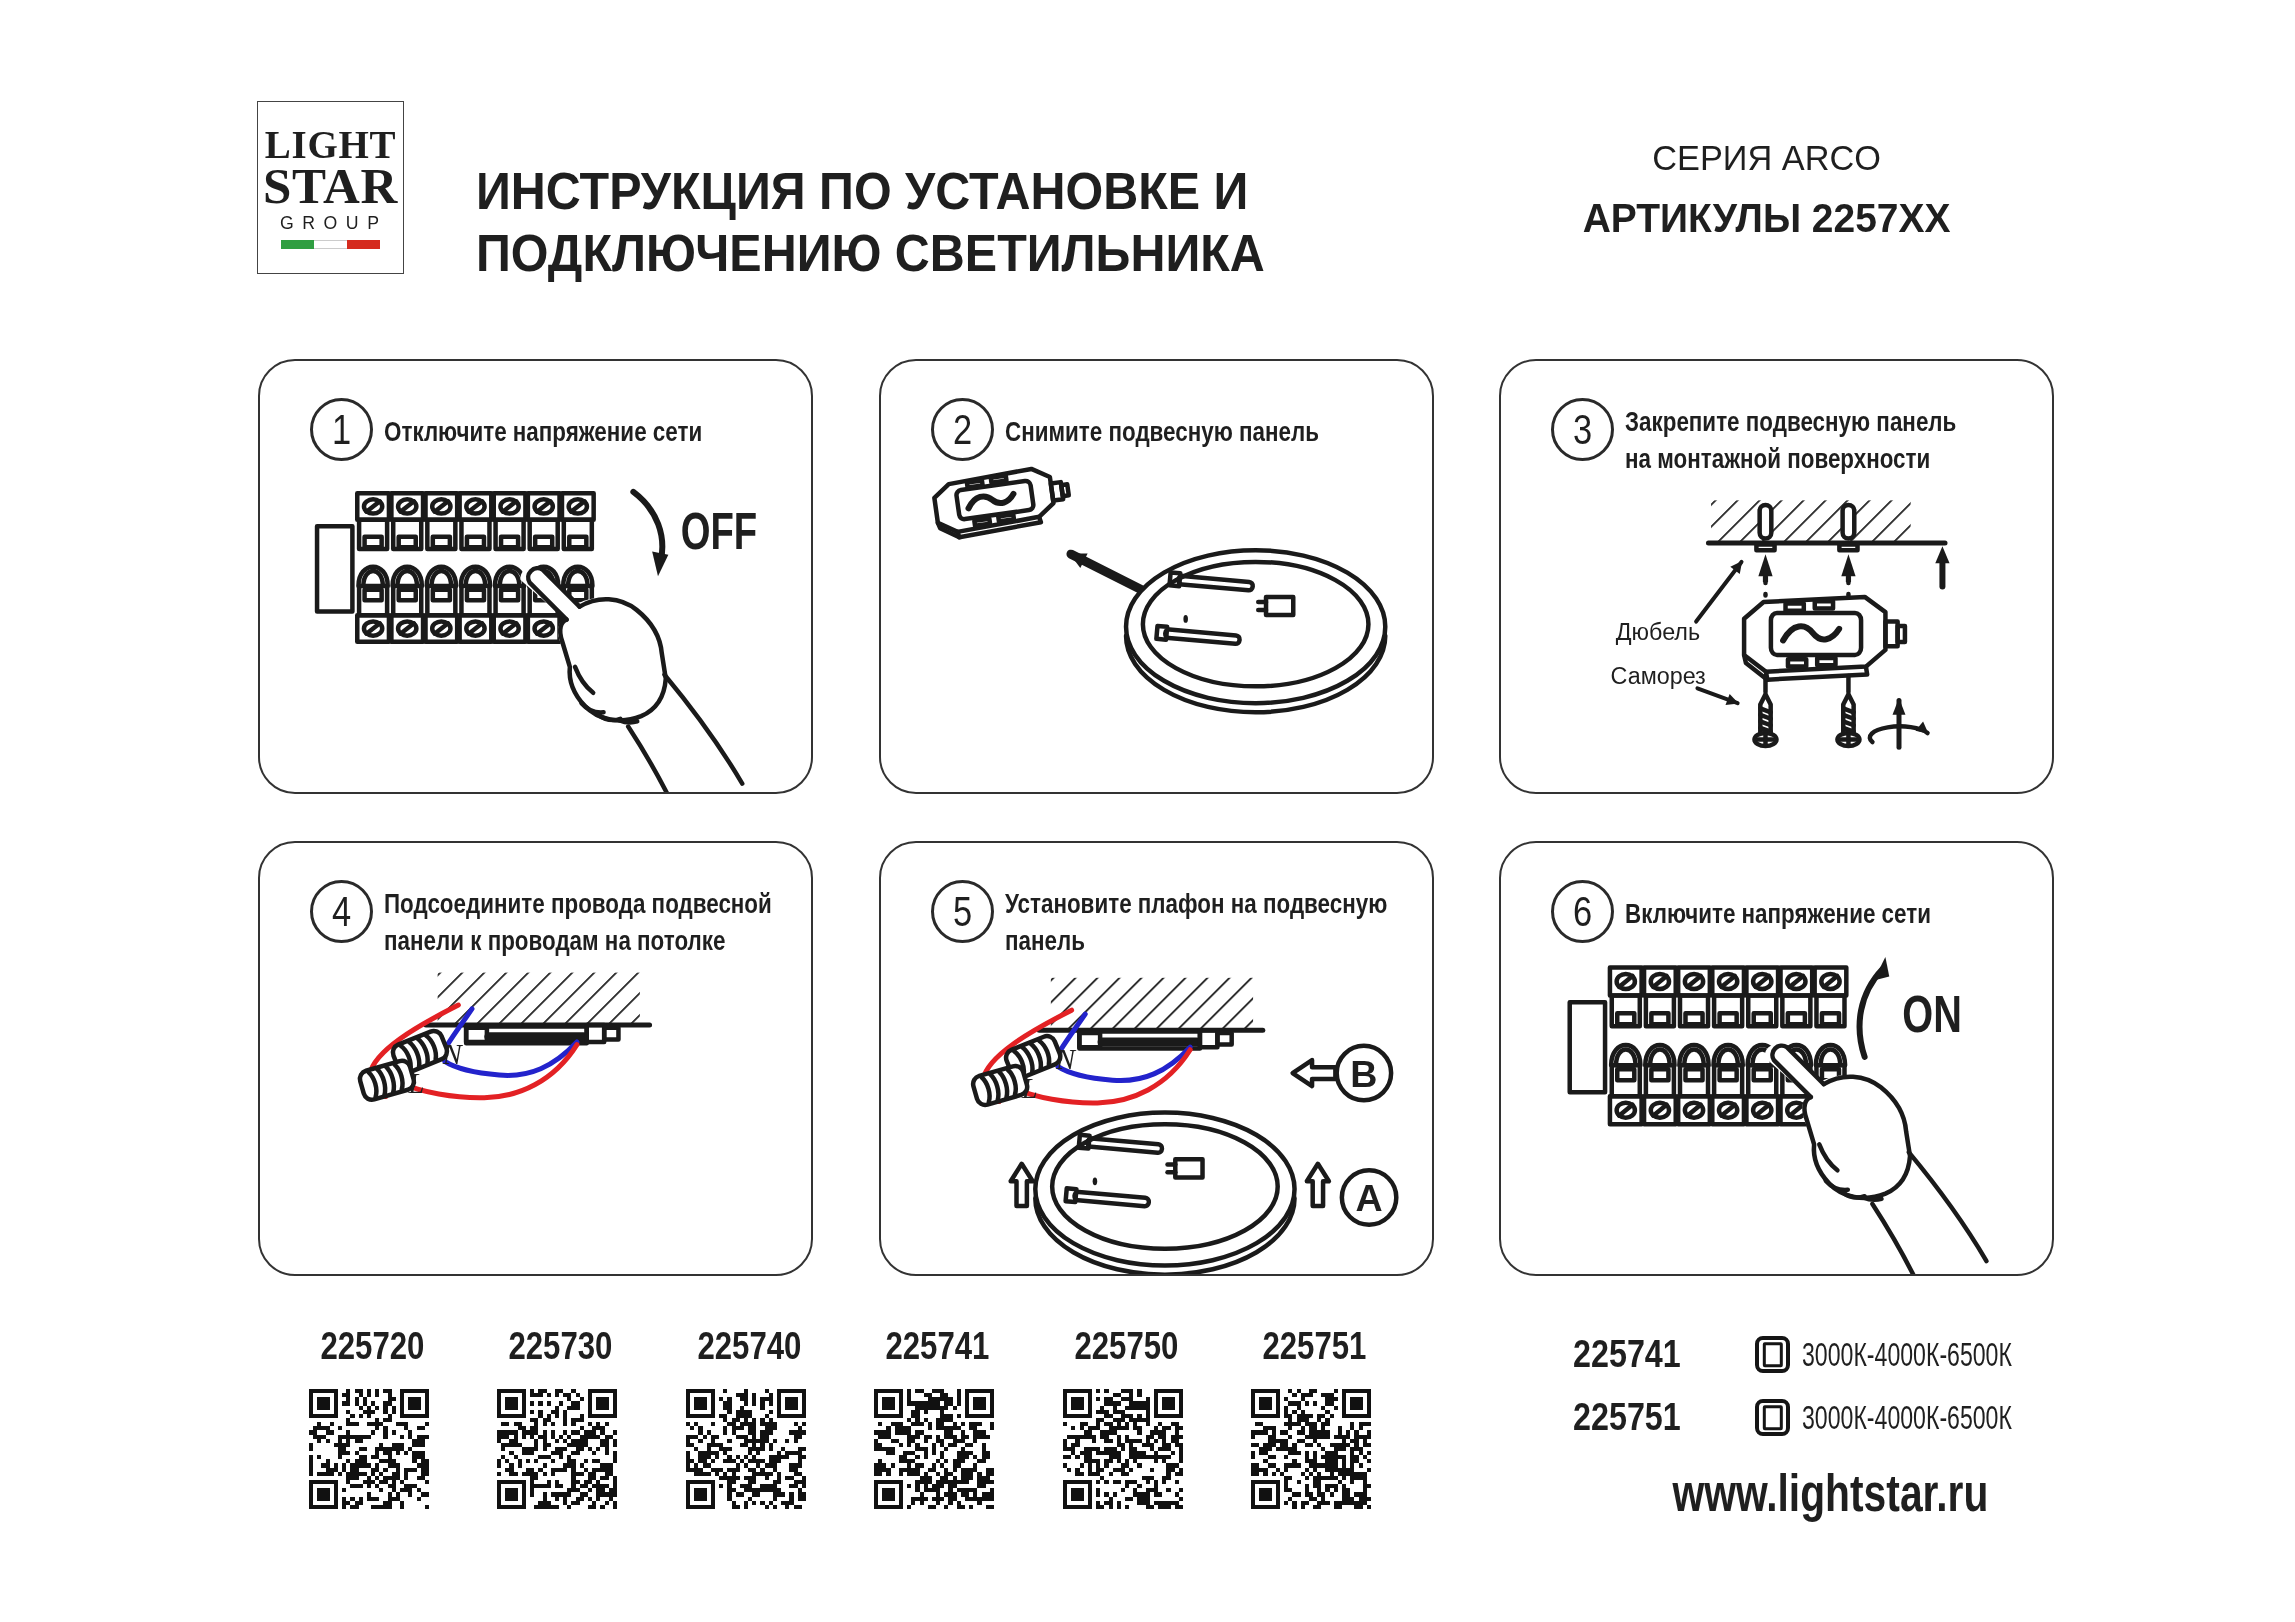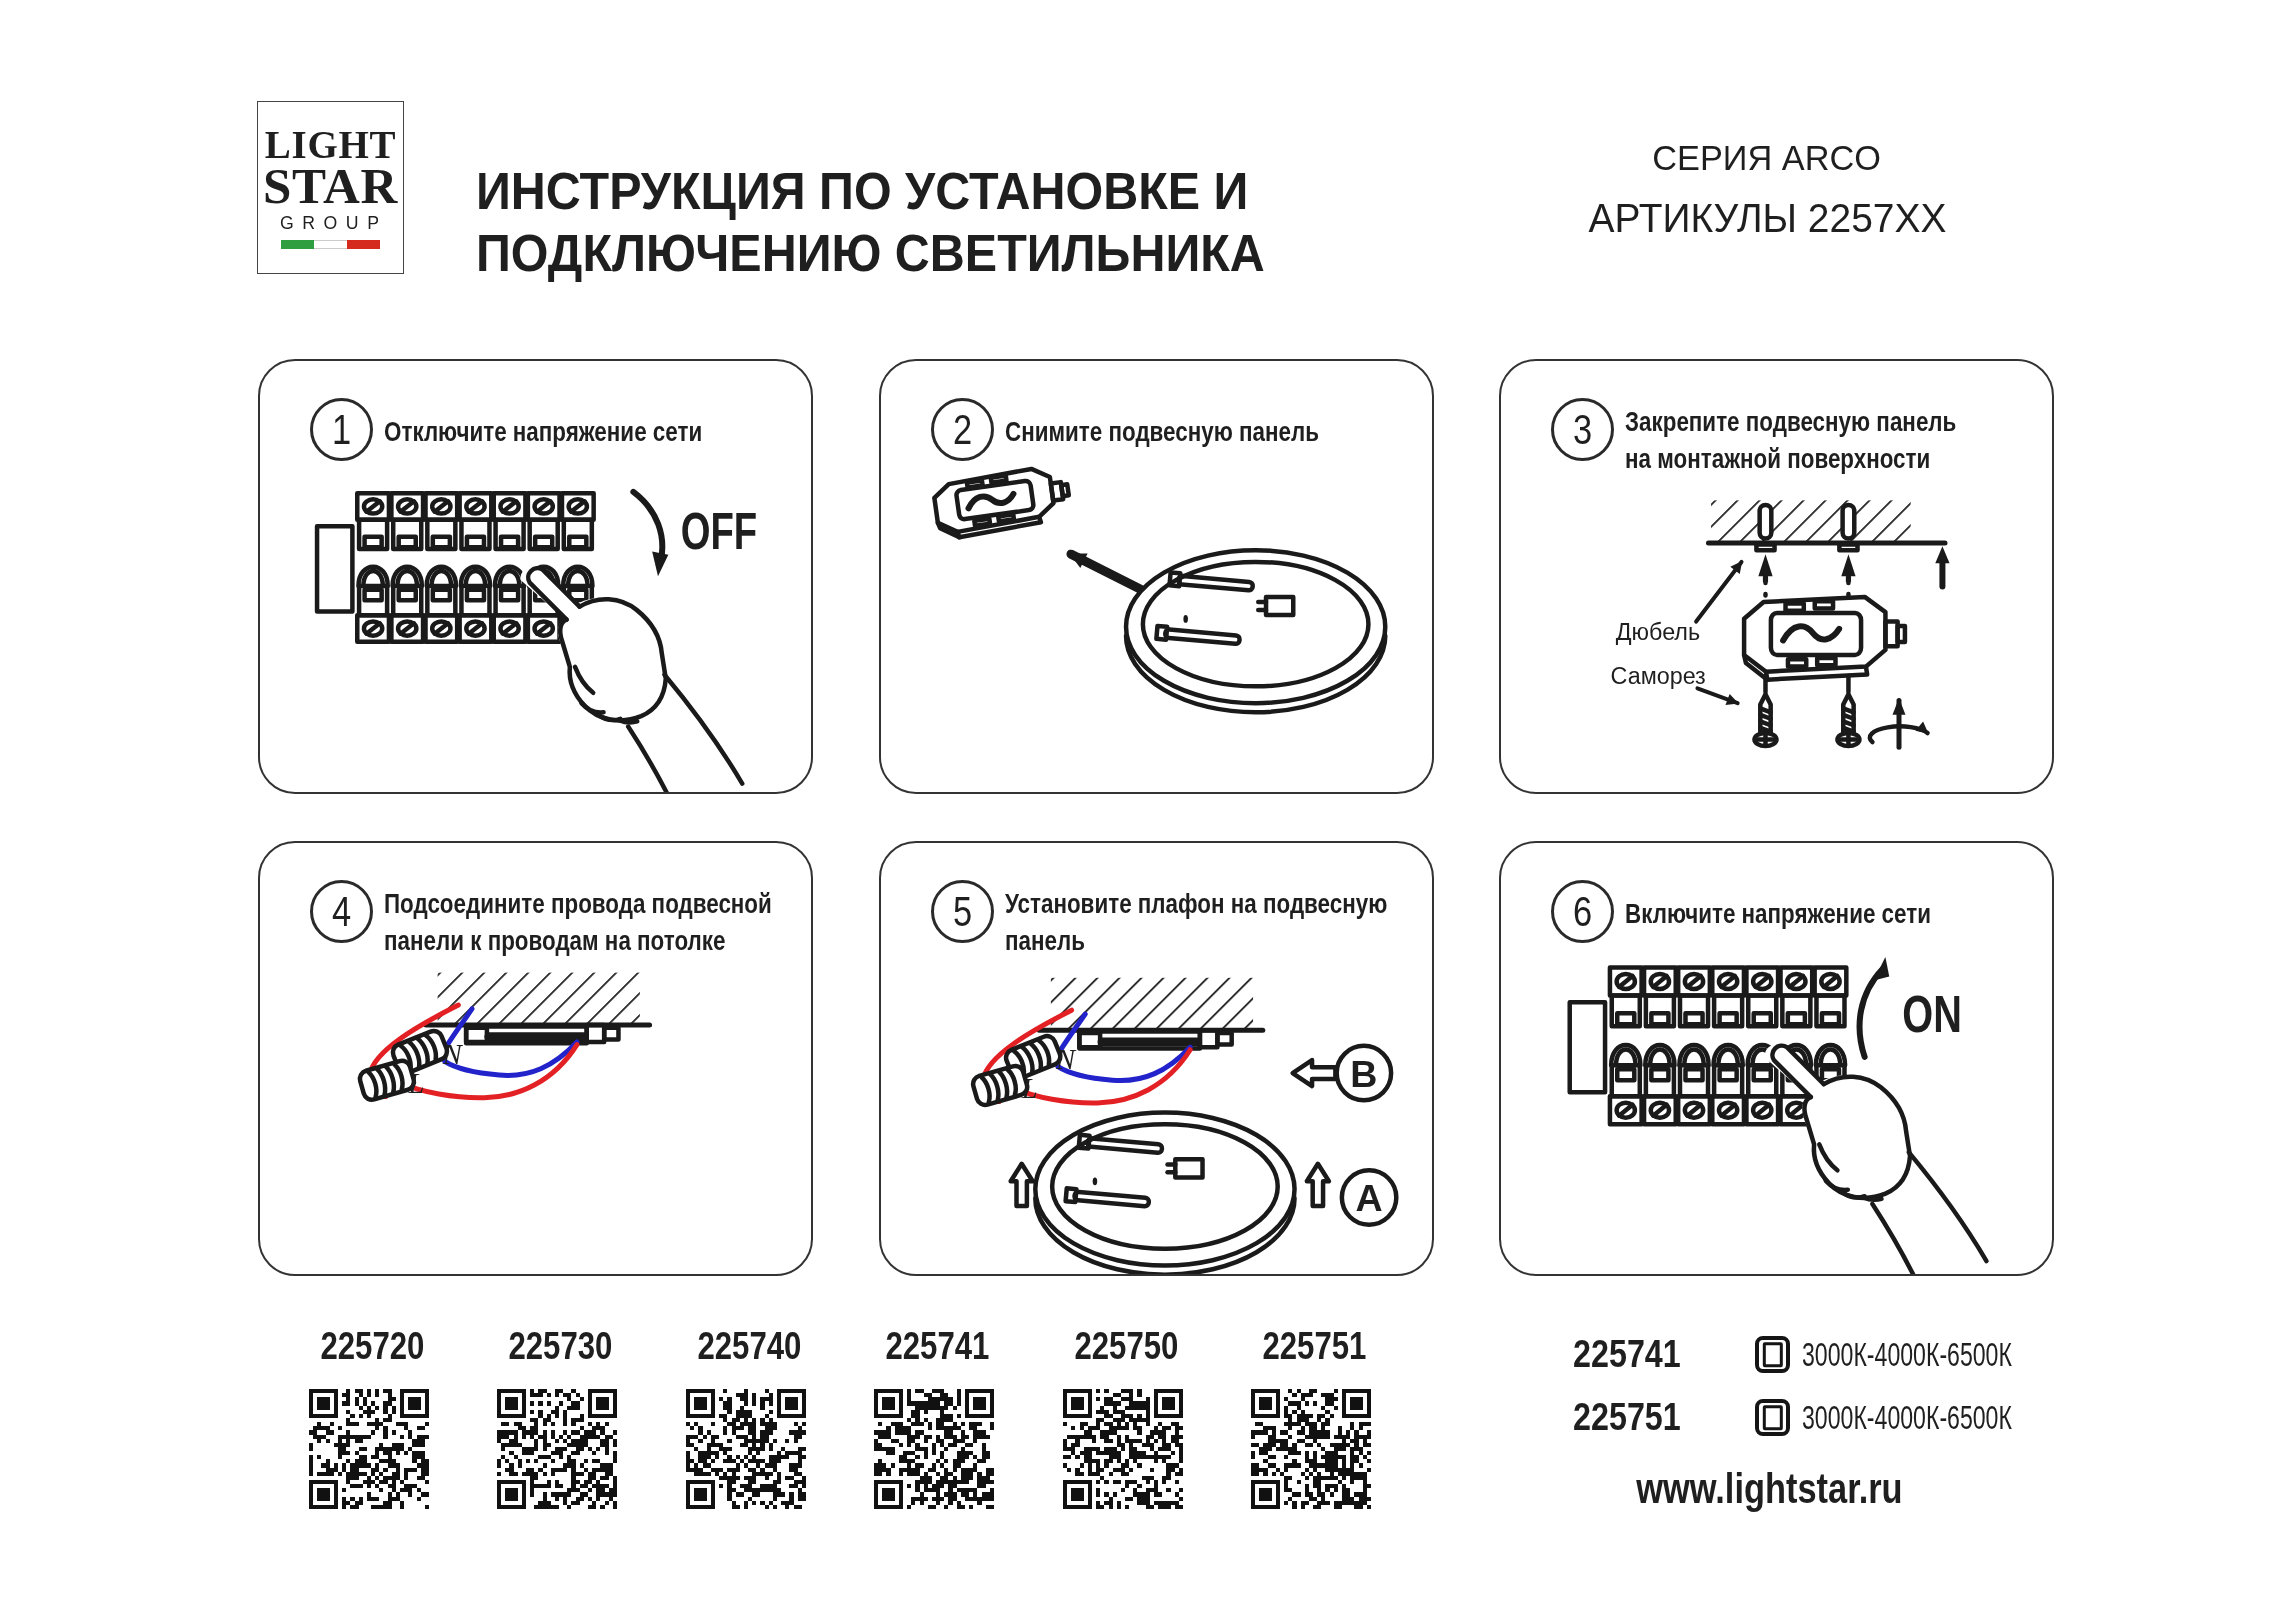--- a/index.html
+++ b/index.html
@@ -23,21 +23,21 @@
             letter-spacing:8.5px;margin-top:5.2px;margin-left:6.5px;line-height:19.6px}
   .flagbar{width:99px;height:8.5px;margin:6.5px auto 0;display:flex}
   .flagbar i{flex:1;display:block}
   .flagbar .g{background:var(--fgreen)}
   .flagbar .w{background:#fff;border-top:0.7px solid #ccc;border-bottom:0.7px solid #ccc}
   .flagbar .r{background:var(--fred)}
 
   .title{position:absolute;left:476px;top:161px;font-size:51px;font-weight:bold;line-height:62px}
   .series{position:absolute;left:1538px;top:137px;width:458px;text-align:center}
   .series .s1{font-size:35px;font-weight:normal;line-height:42px;margin-bottom:15.7px}
-  .series .s2{font-size:41px;font-weight:normal;line-height:46px}
+  .series .s2{font-size:41px;font-weight:bold;line-height:46px}
 
   
   .panel{position:absolute;width:555px;height:435px;border:2px solid #333;border-radius:37px;background:#fff}
   .num{position:absolute;left:50px;top:37px;width:63px;height:63px;border:3.3px solid #2a2a2a;border-radius:50%;
        display:flex;align-items:center;justify-content:center;font-size:42px;font-weight:normal}
   .steptext{position:absolute;left:124px;font-size:28px;font-weight:bold;line-height:37px}
   .steptext.one{top:52px}
   .steptext.two{top:42px}
   .art{position:absolute;left:0;top:0;width:100%;height:100%}
   .art *{vector-effect:non-scaling-stroke}
@@ -49,21 +49,21 @@
   .qrcol{position:absolute;top:1327px;width:120px;text-align:left}
   .qrlabel{font-size:38px;font-weight:bold;line-height:38px}
   .qr{width:120px;height:120px;margin-top:24px;fill:#111}
 
   .vrow{position:absolute;height:39px;display:flex;align-items:center}
   .vcode{font-size:38px;font-weight:bold;width:182px}
   .swicon{width:35px;height:37px;border:4.6px solid #151515;border-radius:7.9px;position:relative;margin-right:11.8px}
   .swicon::after{content:"";position:absolute;left:50%;top:50%;transform:translate(-50%,-50%);
                  width:14.4px;height:19.6px;border:3.3px solid #151515;border-radius:2px}
   .vtemps{font-size:33px;font-weight:normal}
-  .website{position:absolute;left:1603px;top:1464px;width:425px;text-align:left;font-size:43px;font-weight:bold}
+  .website{position:absolute;left:1603px;top:1464px;width:425px;text-align:right;font-size:51px;font-weight:bold}
   .cxc8{display:inline-block;transform:scaleX(.8);transform-origin:50% 50%;white-space:nowrap}
 </style>
 </head>
 <body>
 
 <div class="page">
 
   <div class="logo">
     <div class="l1">LIGHT</div>
     <div class="l2">STAR</div>

